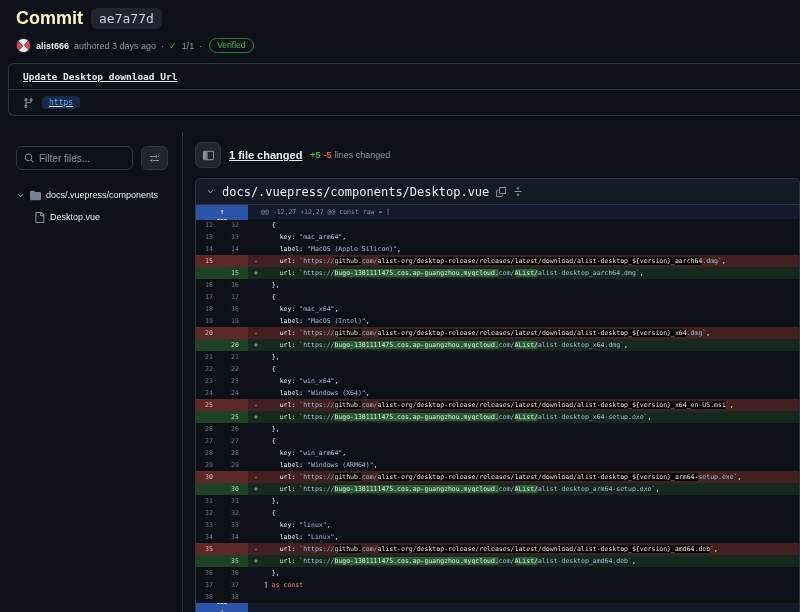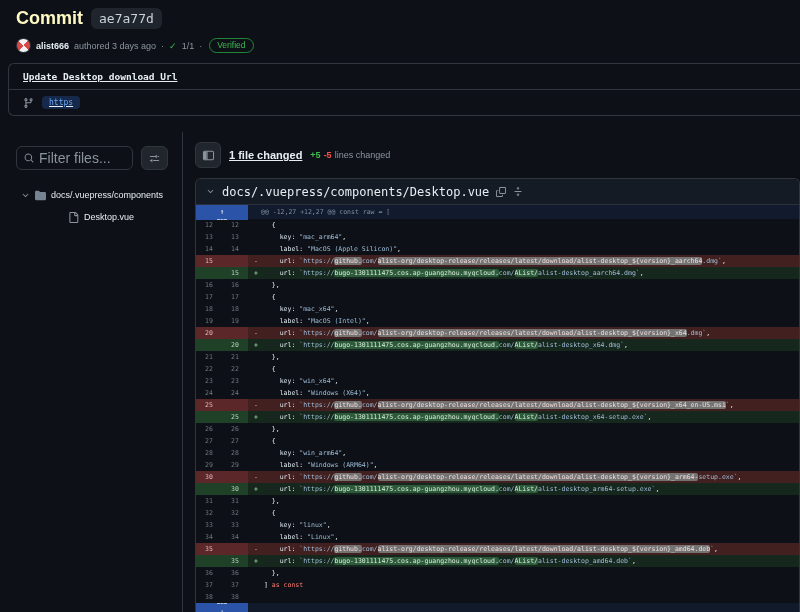--- a/index.html
+++ b/index.html
@@ -31,26 +31,26 @@
   .branch-chip { font-family:"DejaVu Sans Mono","Liberation Mono",monospace; font-size:8px;
     color:#68a6f8; background:#17294a; border-radius:4px; padding:2px 7px; }
 
   
   .content { display:flex; height:490px; margin-top:11px; }
   .sidebar { width:183px; border-right:1px solid #30363d; padding:14px 14px 0 16px; flex-shrink:0; }
   .filter-row { display:flex; gap:8px; align-items:center; }
   .filter-input-wrap { flex:1; display:flex; align-items:center; gap:5px; border:1px solid #30363d;
     border-radius:6px; height:24px; padding:0 7px; background:#0d1117; }
   .filter-input { border:none; outline:none; background:transparent; color:#8b949e;
-    font-size:14px; width:100%; font-family:"Liberation Sans",sans-serif; }
+    font-size:10px; width:100%; font-family:"Liberation Sans",sans-serif; }
   .filter-input::placeholder { color:#8b949e; }
   .icon-btn { width:27px; height:24px; background:#21262d; border:1px solid #30363d; border-radius:6px;
     display:flex; align-items:center; justify-content:center; cursor:pointer; }
   .tree { margin-top:14px; }
-  .tree-row { display:flex; align-items:center; gap:5px; height:22px; font-size:9px; color:#e6edf3; cursor:pointer;justify-content:center; }
+  .tree-row { display:flex; align-items:center; gap:5px; height:22px; font-size:9px; color:#e6edf3; cursor:pointer; }
   .tree-row.file { padding-left:18px; }
 
   .main { flex:1; padding:10px 0 0 12px; min-width:0; }
   .files-toolbar { display:flex; align-items:center; gap:8px; }
   .panel-btn { width:26px; height:26px; background:#21262d; border:1px solid #30363d; border-radius:6px;
     display:flex; align-items:center; justify-content:center; cursor:pointer; }
   .files-changed { font-size:11px; font-weight:700; color:#e6edf3;text-decoration:underline; }
   .diffstat { font-size:9px; color:#8b949e; display:flex; gap:3px; }
   .add-count { color:#3fb950; font-weight:700; }
   .del-count { color:#f85149; font-weight:700; }
@@ -79,21 +79,21 @@
   .drow.hunk .hunk-text { grid-column:3 / 5; color:#7d8ca5; padding-left:13px; white-space:pre; }
   .drow.expand { height:16px; line-height:16px; background:#111a2b; }
   .drow.expand .rest { grid-column:3 / 5; }
   .arrow-glyph { display:inline-block; border-bottom:1px dashed rgba(255,255,255,.65); padding:0 3px; }
   .drow.expand .arrow-glyph { border-bottom:none; border-top:1px dashed rgba(255,255,255,.65); }
 
   .sg-p { color:#e6edf3; }
   .sg-k { color:#dce6f0; }
   .sg-s { color:#9fbcd8; }
   .sg-kw { color:#ff7b72; }
-  .drow.del .sg-sh { color:#f0dcdc; background:#737373; border-radius:2px; }
+  .drow.del .sg-sh { color:#f0dcdc; background:#000000; border-radius:2px; }
   .drow.add .sg-sh { color:#d9ecd9; background:#2c5a3a; border-radius:2px; }
 
   svg.ic { display:block; }
 </style>
 </head>
 <body>
 
 <div class="commit-header">
   <div class="title-row">
     <span class="page-title">Commit</span>

